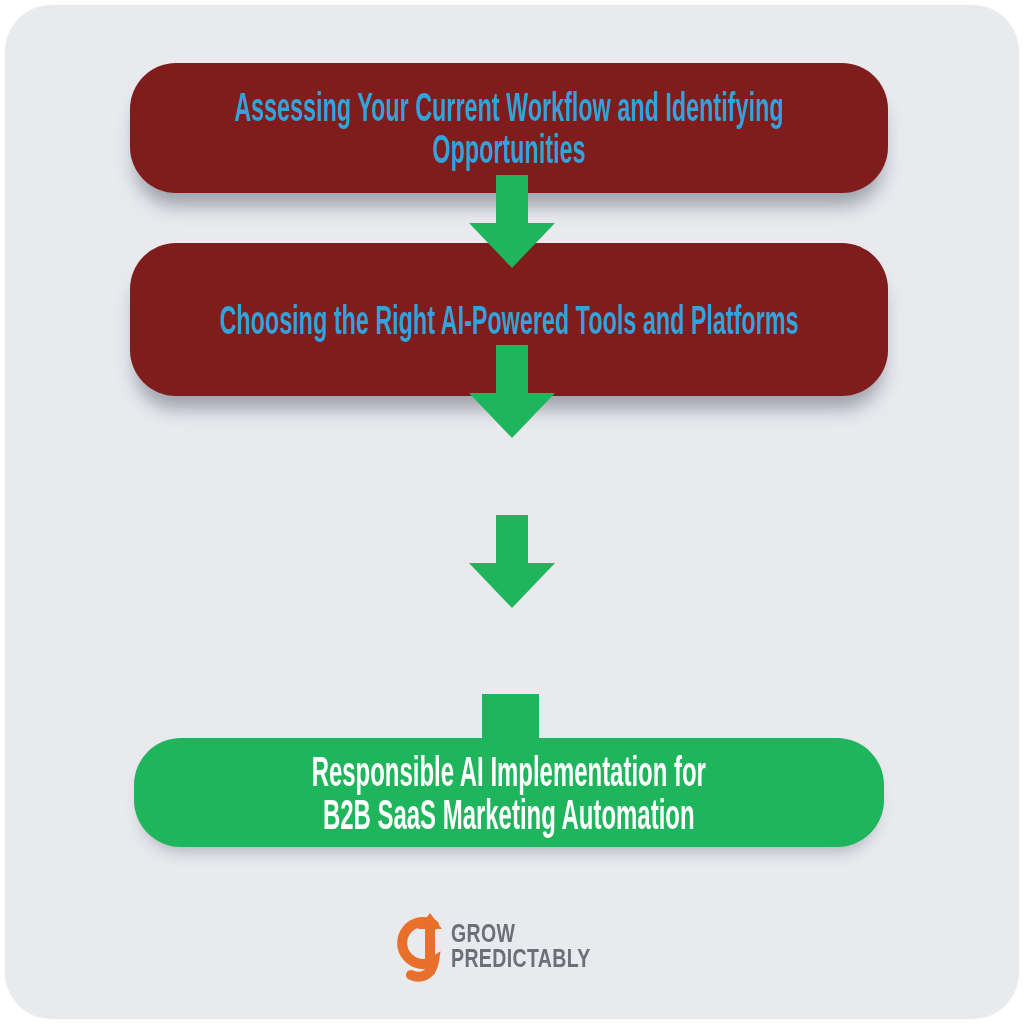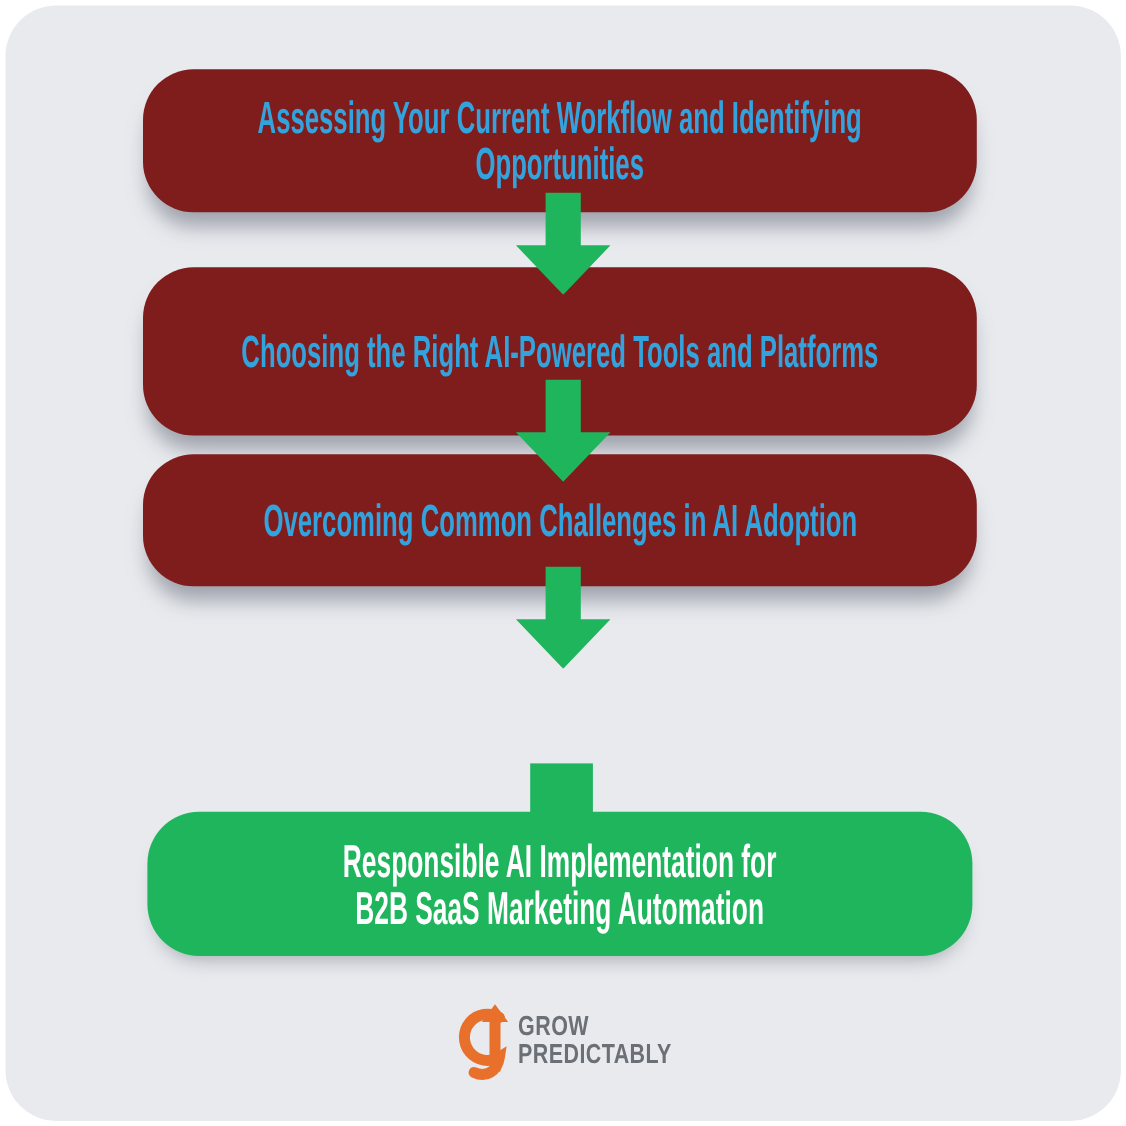--- a/index.html
+++ b/index.html
@@ -43,21 +43,21 @@
     font-weight: bold;
     font-size: 41px;
     line-height: 42px;
     text-align: center;
     transform: scaleX(0.57);
     white-space: nowrap;
   }
   .final-box {
     position: absolute;
     left: 134px; top: 738px;
-    width: 750px; height: 131px;
+    width: 750px; height: 109px;
     background: #1fb55c;
     border-radius: 47px;
     display: flex;
     align-items: center;
     justify-content: center;
     z-index: 1;
     box-shadow: 0 12px 16px -8px rgba(98, 104, 116, 0.45);
   }
   .final-text {
     color: #ffffff;
@@ -80,21 +80,21 @@
   .arrow.a3 { top: 515px; }
   .connector {
     position: absolute;
     left: 482px; top: 694px;
     width: 57px; height: 58px;
     background: #1fb55c;
     z-index: 4;
   }
   .logo {
     position: absolute;
-    left: 404px; top: 912px;
+    left: 384px; top: 912px;
     display: flex;
     align-items: flex-start;
     z-index: 2;
   }
   .logo-g { width: 64px; height: 72px; }
   .logo-text {
     margin-left: 3px;
     margin-top: 9px;
     color: #6b7077;
     font-weight: bold;
@@ -126,25 +126,20 @@
   <div class="step s2">
     <div class="step-text">
       <div>Choosing the Right AI-Powered Tools and Platforms</div>
     </div>
   </div>
 
   <svg class="arrow a2" viewBox="0 0 86 93" xmlns="http://www.w3.org/2000/svg">
     <path d="M27 0 H59 V48 H86 L43 93 L0 48 H27 Z" fill="#1fb55c"></path>
   </svg>
 
-  <div class="step s3">
-    <div class="step-text">
-      <div>Overcoming Common Challenges in AI Adoption</div>
-    </div>
-  </div>
 
   <svg class="arrow a3" viewBox="0 0 86 93" xmlns="http://www.w3.org/2000/svg">
     <path d="M27 0 H59 V48 H86 L43 93 L0 48 H27 Z" fill="#1fb55c"></path>
   </svg>
 
 
   <div class="connector"></div>
 
   <div class="final-box">
     <div class="final-text">

